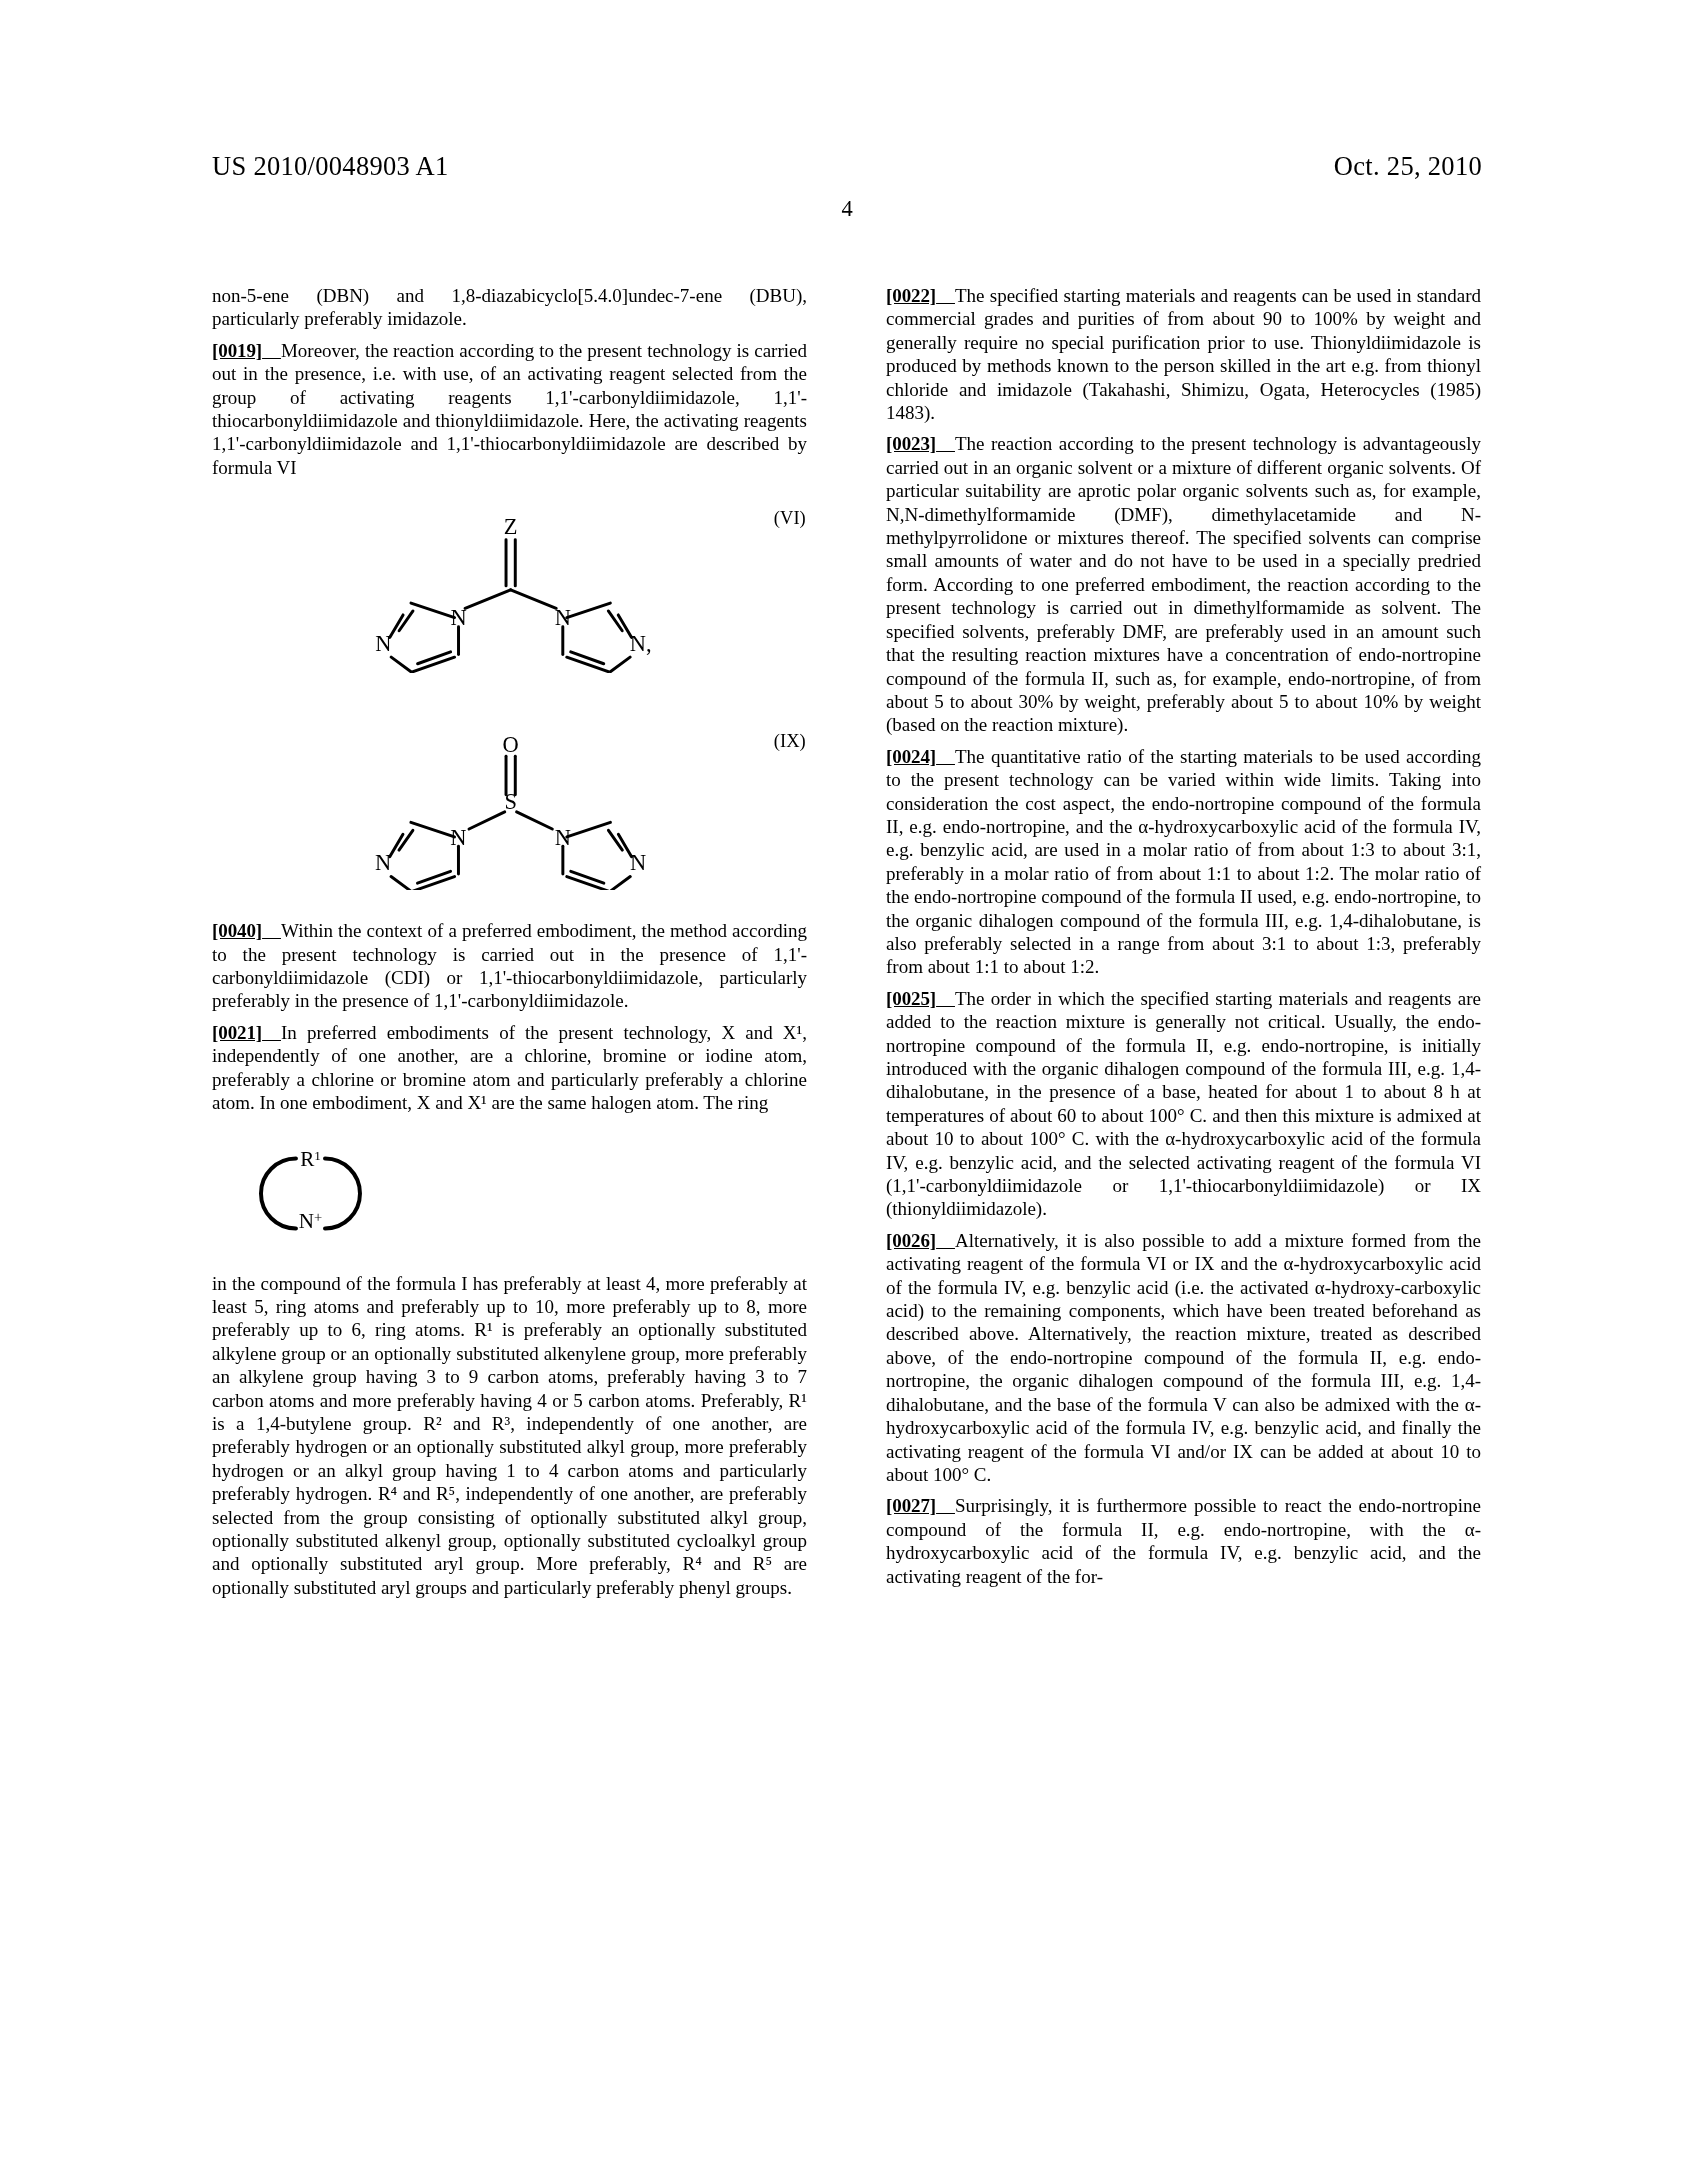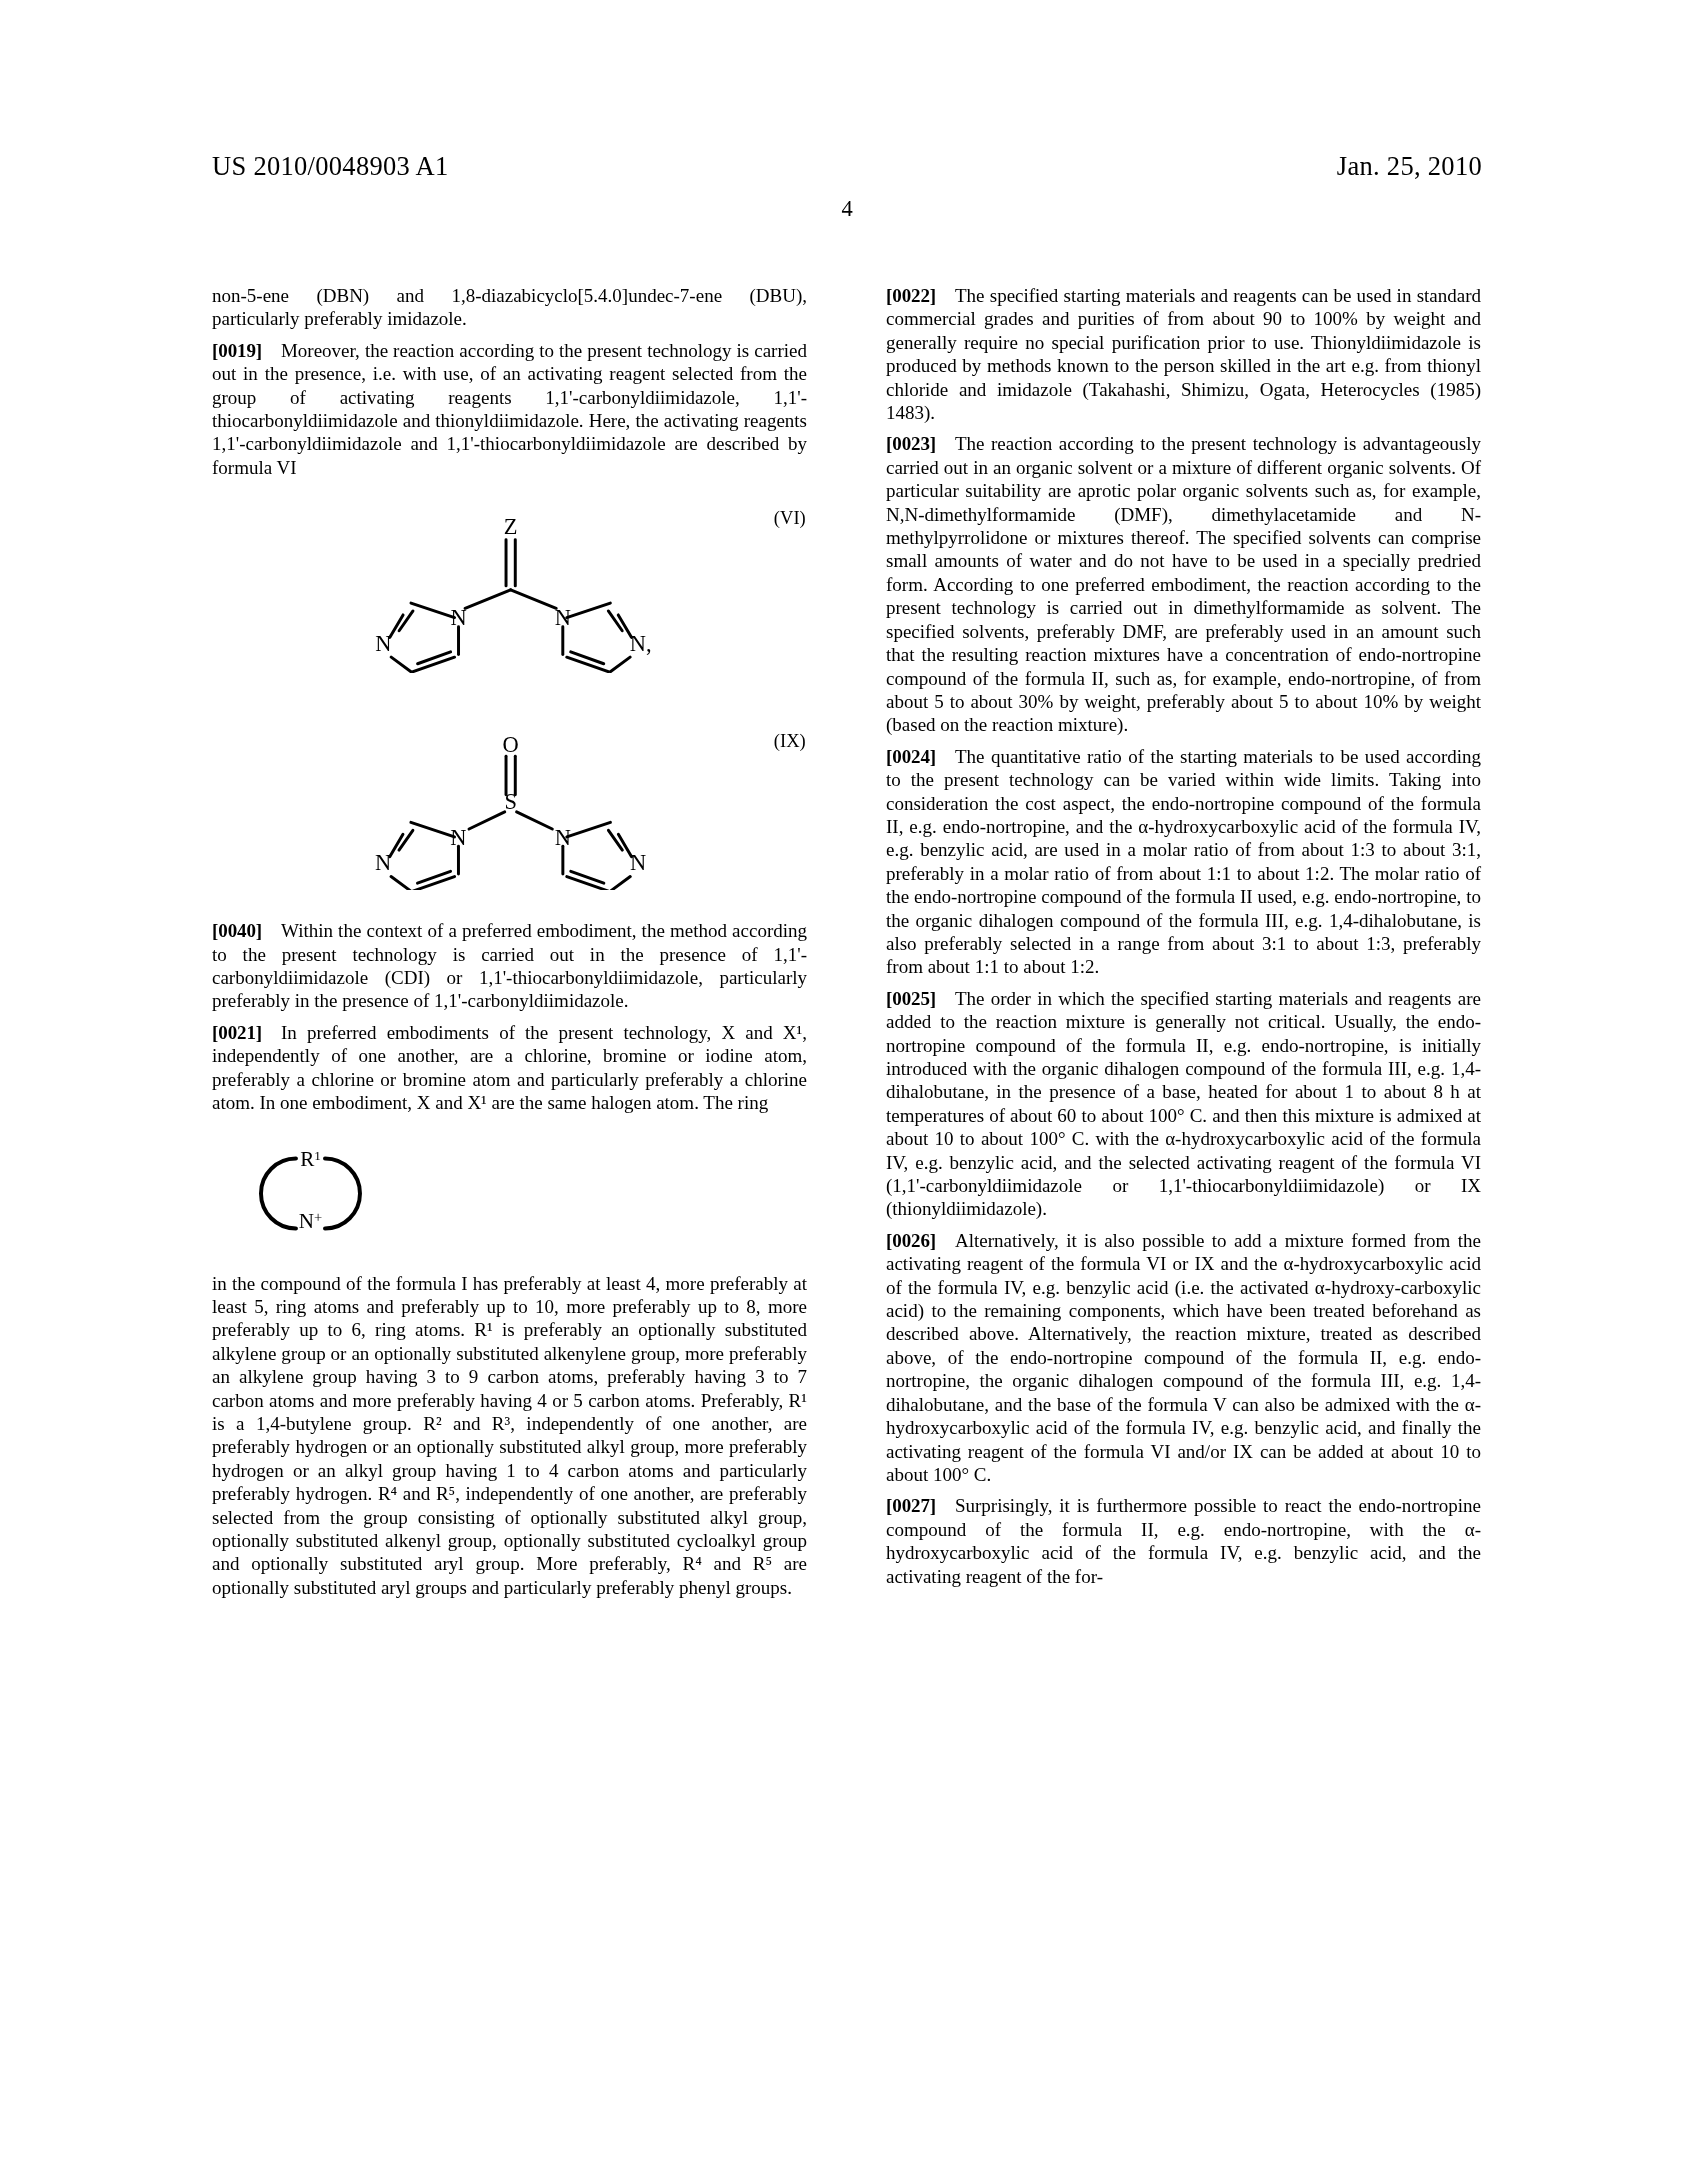--- a/index.html
+++ b/index.html
@@ -71,20 +71,21 @@
     text-justify: inter-word;
     -webkit-hyphens: none;
     hyphens: none;
     word-spacing: 0px;
   }
   p.para + p.para { margin-top: 8px; }
 
   .pnum {
     font-weight: bold;
     letter-spacing: -0.1px;
+    text-decoration: underline;
   }
   .pnum::after {
     content: "\2003";
   }
 
   
   .struct {
     position: relative;
     width: 100%;
   }
@@ -106,21 +107,21 @@
   .ring-svg { display: block; margin-left: 40px; }
   .spacer-md { height: 29px; }
 </style>
 </head>
 <body>
 
 <div class="page">
 
   <div class="runhead">
     <span class="runhead-left">US 2010/0048903 A1</span>
-    <span class="runhead-right">Jan. 25, 2010</span>
+    <span class="runhead-right">Oct. 25, 2010</span>
   </div>
   <div class="folio">4</div>
 
   <div class="columns">
 
     <div class="col">
 
       <p class="para">
         <span>non-5-ene (DBN) and 1,8-diazabicyclo[5.4.0]undec-7-ene (DBU), particularly preferably imidazole.</span>
       </p>

